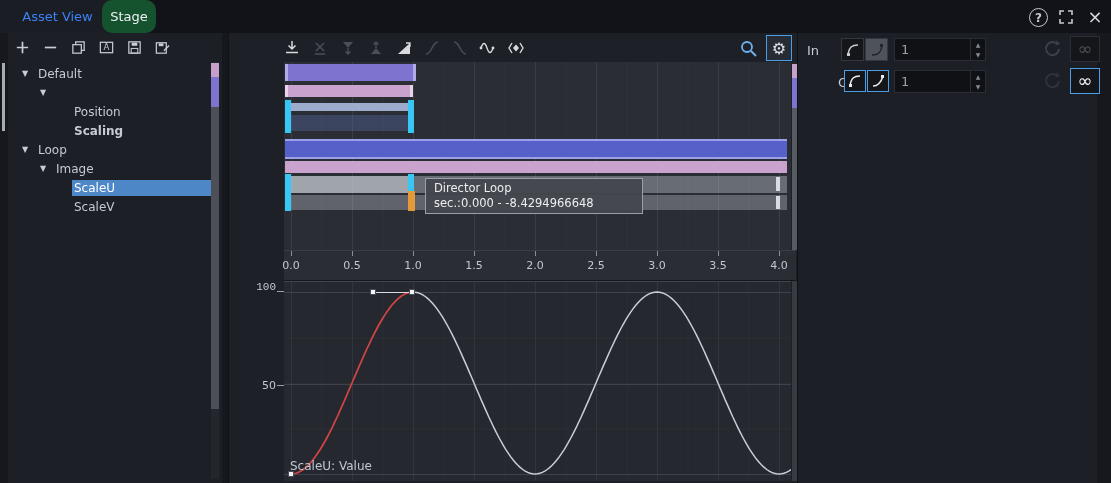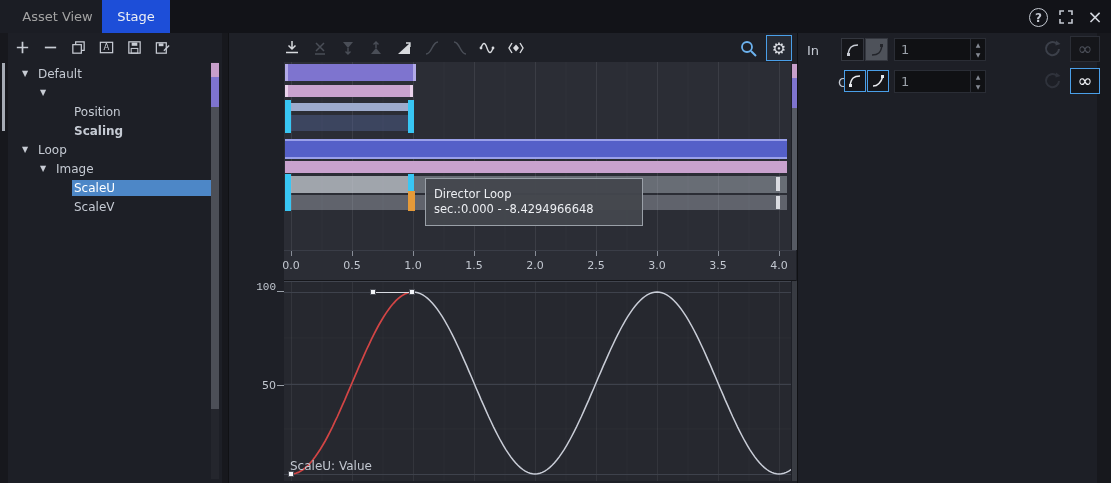--- a/index.html
+++ b/index.html
@@ -3,22 +3,22 @@
 <meta charset="utf-8">
 <style>
   *{margin:0;padding:0;box-sizing:border-box;}
   html,body{background:#0e0f13;}
   .app{position:relative;width:1111px;height:483px;background:#17181d;overflow:hidden;
        font-family:"DejaVu Sans","Liberation Sans",sans-serif;color:#c8ccd4;}
   .abs{position:absolute;}
   
   .tabbar{position:absolute;left:0;top:0;width:1111px;height:33px;background:#121318;}
   .tab{position:absolute;top:0;height:33px;display:flex;align-items:center;justify-content:center;font-size:13px;cursor:default;}
-  .tab-inactive{left:0;width:115px;background:#1b1d24;color:#a3a3a3;}
-  .tab-active{left:102px;width:68px;background:#1d4ed8;color:#eef0f4;}
+  .tab-inactive{left:0;width:115px;background:#1b1d24;color:#3b82f6;}
+  .tab-active{left:102px;width:54px;background:#14532d;color:#eef0f4;border-radius:10px;}
   .helpbtn{position:absolute;left:1029px;top:8px;width:19px;height:19px;border:1.5px solid #c4c9d1;
            border-radius:50%;display:flex;align-items:center;justify-content:center;font-size:12px;font-weight:bold;color:#c4c9d1;}
   .closebtn{position:absolute;left:1084px;top:4px;width:22px;height:24px;display:flex;align-items:center;justify-content:center;font-size:18px;color:#d2d6dd;}
   
   .edge-scroll{position:absolute;left:0;top:33px;width:7px;height:450px;background:#17181d;}
   .edge-thumb{position:absolute;left:2px;top:30px;width:3px;height:68px;background:#a6abb4;}
   .left-panel{position:absolute;left:8px;top:33px;width:214px;height:450px;background:#1d1f26;}
   .ltoolbar{position:absolute;left:4px;top:3px;display:flex;gap:7px;}
   .ibtn{width:21px;height:22px;display:flex;align-items:center;justify-content:center;background:transparent;border:0;}
   .tree{position:absolute;left:0;top:31px;width:203px;}
@@ -35,21 +35,21 @@
   .gearbtn{position:absolute;left:537px;top:2px;width:26px;height:26px;background:#272b34;border:1px solid #4a9fe8;
            display:flex;align-items:center;justify-content:center;font-size:16px;color:#dde0e6;}
   .searchbtn{position:absolute;left:508px;top:4px;width:24px;height:24px;display:flex;align-items:center;justify-content:center;}
   .tgrid{position:absolute;left:55px;top:29px;width:507px;height:188px;background-color:#2b2d35;
          background-image:linear-gradient(90deg,rgba(255,255,255,0.055) 0 1px,transparent 1px),
                           linear-gradient(90deg,rgba(255,255,255,0.022) 0 1px,transparent 1px);
          background-size:61px 100%,30.5px 100%;background-position:7px 0,7px 0;}
   .bar{position:absolute;}
   .cyanmark{position:absolute;width:6px;background:#38c6f4;}
   .tooltip{position:absolute;left:141px;top:116px;width:218px;background:rgba(68,71,77,0.96);
-           border:1px solid #9aa0a8;padding:8px 8px;z-index:5;font-size:11.5px;line-height:15px;color:#ecees2;color:#eceef2;}
+           border:1px solid #9aa0a8;padding:2px 8px;z-index:5;font-size:11.5px;line-height:15px;color:#ecees2;color:#eceef2;}
   .ruler{position:absolute;left:55px;top:217px;width:512px;height:31px;background:#2b2d35;border-top:1px solid #3a3d47;border-bottom:1px solid #15161a;}
   .rtick{position:absolute;top:0;width:1px;height:5px;background:#888d97;}
   .rlab{position:absolute;top:8px;transform:translateX(-50%);font-size:11px;color:#c2c7d0;}
   .curve{position:absolute;left:55px;top:248px;width:507px;height:200px;background-color:#26282f;border-top:1px solid #41454f;
          background-image:linear-gradient(90deg,rgba(255,255,255,0.045) 0 1px,transparent 1px),
                           linear-gradient(90deg,rgba(255,255,255,0.02) 0 1px,transparent 1px),
                           linear-gradient(rgba(255,255,255,0.025) 0 1px,transparent 1px);
          background-size:61px 100%,30.5px 100%,100% 45.5px;background-position:7px 0,7px 0,0 10px;}
   .hline{position:absolute;left:0;width:507px;height:1px;background:#3e424c;}
   .kf{position:absolute;width:6px;height:6px;background:#f2f4f8;border:1px solid #4a4d55;z-index:4;}

